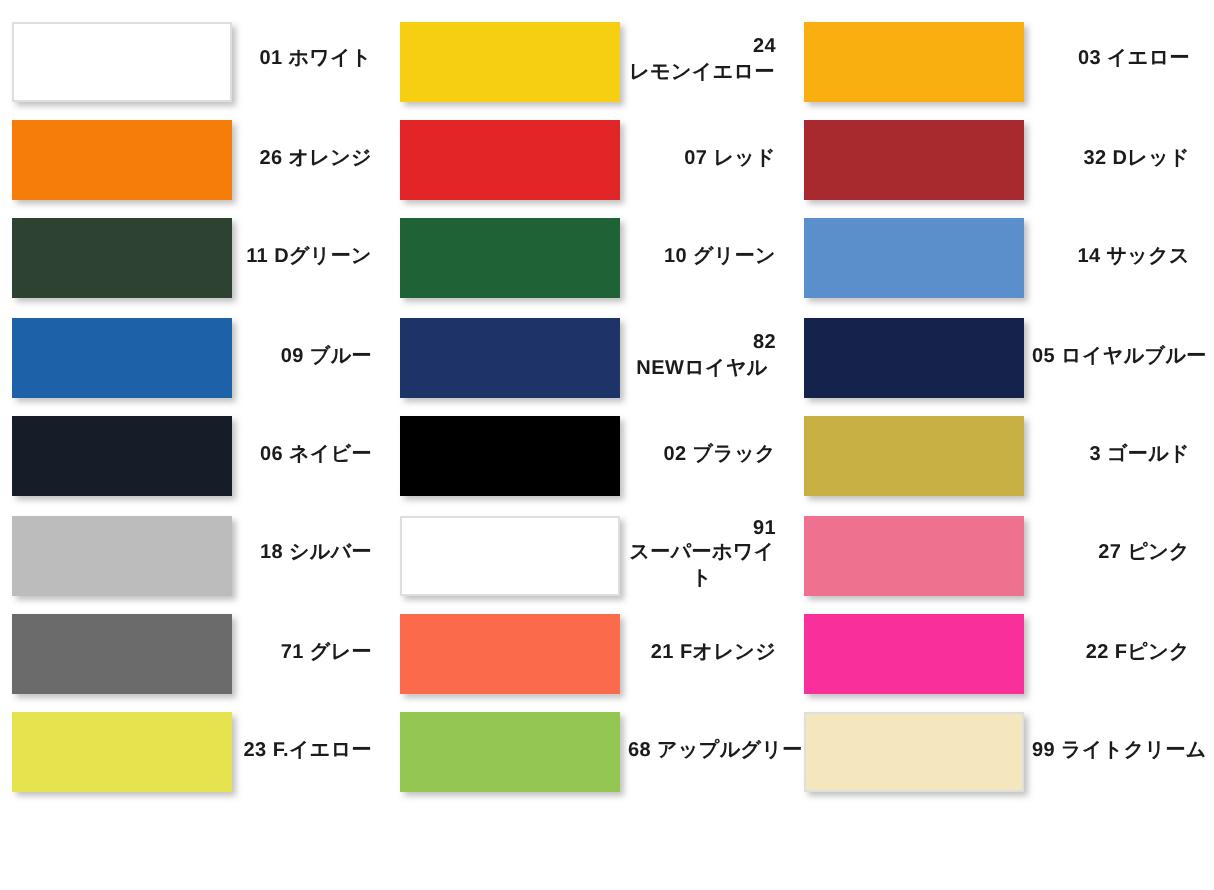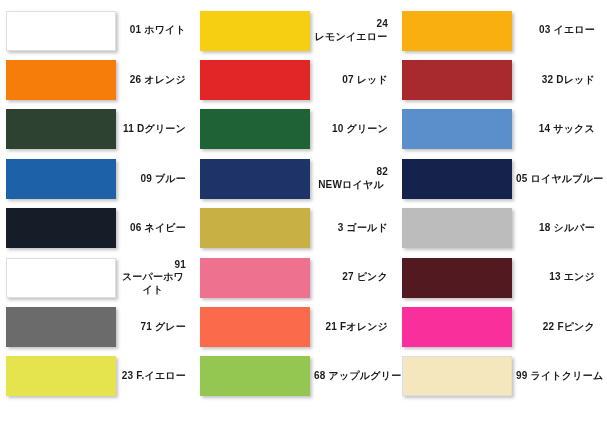--- a/index.html
+++ b/index.html
@@ -177,20 +177,26 @@
         <div class="swatch-label"><span class="code">05</span><span class="cname">ロイヤルブルー</span></div>
       </div>
       <div class="swatch-cell">
         <div class="swatch-chip-wrap">
           <div class="swatch-chip" style="background: rgb(23, 29, 40);"></div>
         </div>
         <div class="swatch-label"><span class="code">06</span><span class="cname">ネイビー</span></div>
       </div>
       <div class="swatch-cell">
         <div class="swatch-chip-wrap">
+          <div class="swatch-chip" style="background: rgb(0, 0, 0);"></div>
+        </div>
+        <div class="swatch-label"><span class="code">02</span><span class="cname">ブラック</span></div>
+      </div>
+      <div class="swatch-cell">
+        <div class="swatch-chip-wrap">
           <div class="swatch-chip" style="background: rgb(201, 176, 68);"></div>
         </div>
         <div class="swatch-label"><span class="code">3</span><span class="cname">ゴールド</span></div>
       </div>
       <div class="swatch-cell">
         <div class="swatch-chip-wrap">
           <div class="swatch-chip" style="background: rgb(188, 188, 188);"></div>
         </div>
         <div class="swatch-label"><span class="code">18</span><span class="cname">シルバー</span></div>
       </div>
@@ -204,26 +210,20 @@
         </div>
       </div>
       <div class="swatch-cell">
         <div class="swatch-chip-wrap">
           <div class="swatch-chip" style="background: rgb(239, 113, 144);"></div>
         </div>
         <div class="swatch-label"><span class="code">27</span><span class="cname">ピンク</span></div>
       </div>
       <div class="swatch-cell">
         <div class="swatch-chip-wrap">
-          <div class="swatch-chip" style="background: rgb(82, 26, 32);"></div>
-        </div>
-        <div class="swatch-label"><span class="code">13</span><span class="cname">エンジ</span></div>
-      </div>
-      <div class="swatch-cell">
-        <div class="swatch-chip-wrap">
           <div class="swatch-chip" style="background: rgb(107, 107, 107);"></div>
         </div>
         <div class="swatch-label"><span class="code">71</span><span class="cname">グレー</span></div>
       </div>
       <div class="swatch-cell">
         <div class="swatch-chip-wrap">
           <div class="swatch-chip" style="background: rgb(252, 106, 76);"></div>
         </div>
         <div class="swatch-label"><span class="code">21</span><span class="cname">Fオレンジ</span></div>
       </div>

